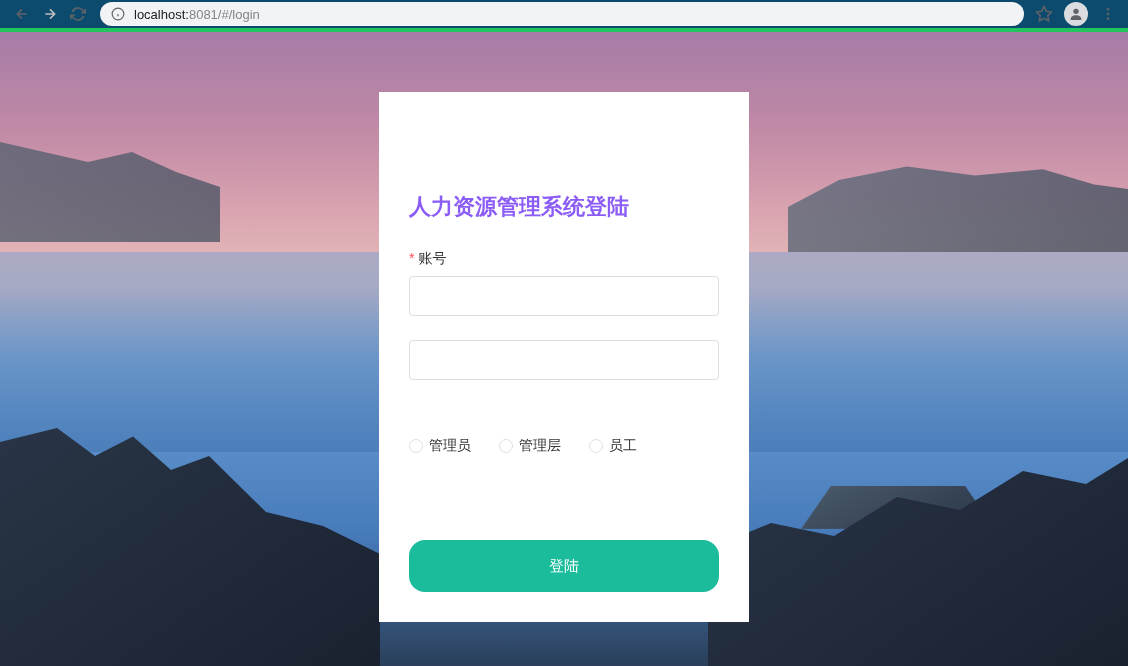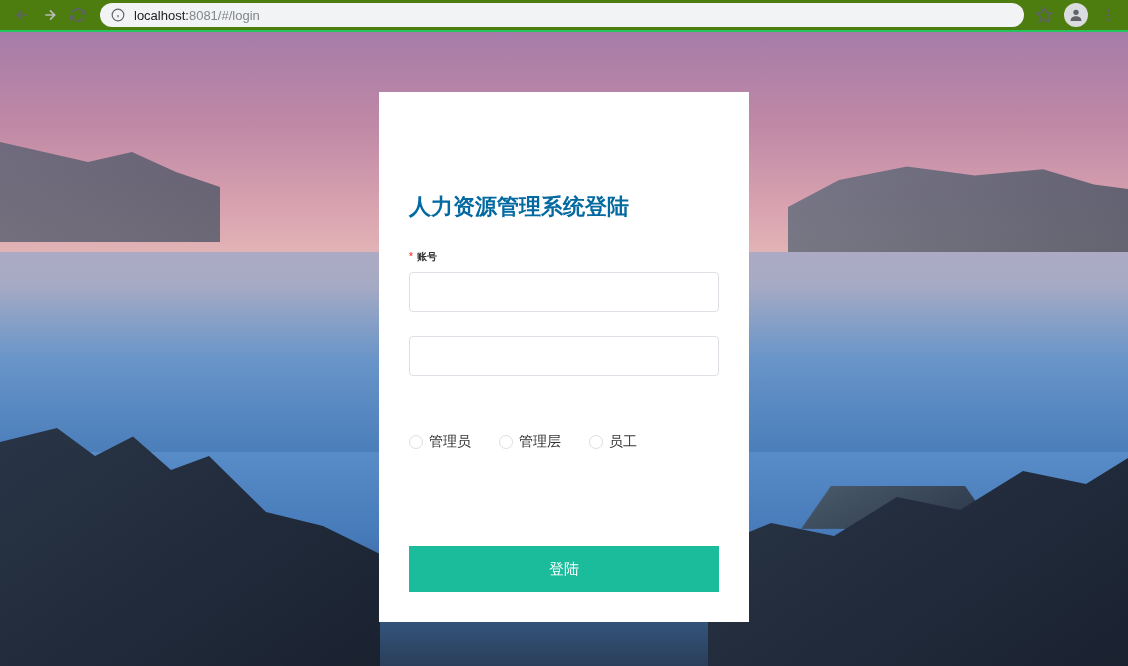--- a/index.html
+++ b/index.html
@@ -8,25 +8,25 @@
       box-sizing: border-box;
     }
     body {
       font-family: -apple-system, BlinkMacSystemFont, "Segoe UI", Arial, sans-serif;
       width: 1128px;
       height: 666px;
       overflow: hidden;
     }
     .browser-chrome {
       height: 32px;
-      background: #4d7c0f;
+      background: #0c4a6e;
       display: flex;
       align-items: center;
       padding: 0 8px;
-      border-bottom: 2px solid #22c55e;
+      border-bottom: 4px solid #22c55e;
     }
     .nav-btn {
       width: 28px;
       height: 28px;
       display: flex;
       align-items: center;
       justify-content: center;
       color: #5f6368;
       cursor: pointer;
       border-radius: 50%;
@@ -160,32 +160,31 @@
       width: 370px;
       height: 530px;
       background: #fff;
       padding: 100px 30px 30px 30px;
       display: flex;
       flex-direction: column;
     }
     .login-title {
       font-size: 22px;
       font-weight: bold;
-      color: #0369a1;
+      color: #8b5cf6;
       margin-bottom: 28px;
     }
     .form-group {
       margin-bottom: 24px;
     }
     .form-label {
-      font-size: 10px;
+      font-size: 14px;
       color: #333;
       margin-bottom: 8px;
       display: block;
-      font-weight: bold;
     }
     .form-label .required {
       color: #ff4d4f;
       margin-right: 4px;
     }
     .form-input {
       width: 100%;
       height: 40px;
       border: 1px solid #dcdfe6;
       border-radius: 4px;
@@ -210,25 +209,25 @@
     .radio-circle {
       width: 14px;
       height: 14px;
       border: 1px solid #dcdfe6;
       border-radius: 50%;
       display: inline-block;
     }
     .login-btn {
       margin-top: auto;
       width: 100%;
-      height: 46px;
+      height: 52px;
       background: #1abc9c;
       color: #fff;
       border: none;
-      border-radius: 0;
+      border-radius: 16px;
       font-size: 15px;
       cursor: pointer;
     }
   </style>
 </head>
 <body>
 
 <div class="browser-chrome">
   <div class="nav-btn">
     <svg width="16" height="16" viewBox="0 0 24 24" fill="none" stroke="currentColor" stroke-width="2.5">

